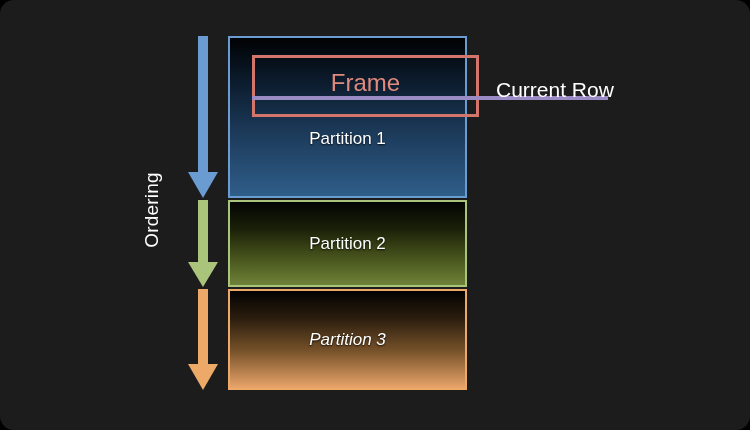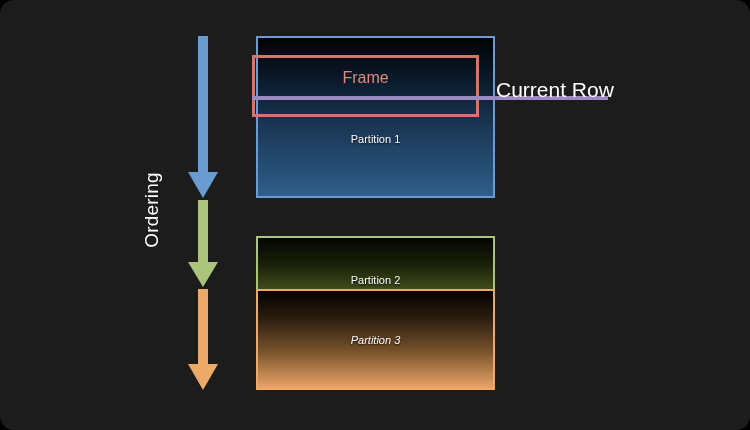--- a/index.html
+++ b/index.html
@@ -60,27 +60,27 @@
     transform: translate(-50%, -50%) rotate(-90deg);
     color: #ffffff;
     font-size: 19px;
     white-space: nowrap;
     letter-spacing: 0.2px;
   }
 
   
   .partition {
     position: absolute;
-    left: 256px;
+    left: 228px;
     width: 239px;
     box-sizing: border-box;
     border-width: 2px;
     border-style: solid;
     color: #ffffff;
-    font-size: 11px;
+    font-size: 17px;
     display: flex;
     align-items: center;
     justify-content: center;
   }
   .partition .plabel {
     position: relative;
     z-index: 2;
     text-shadow: 0 1px 2px rgba(0,0,0,0.85);
   }
 
@@ -90,21 +90,20 @@
     border-color: #6a9bd1;
     background: linear-gradient(to bottom, #010204 0%, #0c1c2e 28%, #1d3c5c 62%, #2f5e8a 100%);
   }
   #partition-1 .plabel { margin-top: 44px; }
 
   #partition-2 {
     top: 200px;
     height: 87px;
     border-color: #aac47c;
     background: linear-gradient(to bottom, #040503 0%, #1a2008 32%, #47551d 68%, #6f8238 100%);
-    margin-top: 36px;
   }
 
   #partition-3 {
     top: 289px;
     height: 101px;
     border-color: #eca968;
     background: linear-gradient(to bottom, #040302 0%, #2a1d0e 28%, #77522a 62%, #e9a469 100%);
     font-style: italic;
   }
 
@@ -118,21 +117,21 @@
     box-sizing: border-box;
     border: 3px solid #d4756b;
     background: transparent;
     display: flex;
     align-items: flex-start;
     justify-content: center;
     z-index: 5;
   }
   #frame-label {
     color: #e08a7d;
-    font-size: 16px;
+    font-size: 24px;
     margin-top: 11px;
   }
 
   
   #current-row-line {
     position: absolute;
     left: 252px;
     top: 96px;
     width: 356px;
     height: 4px;

